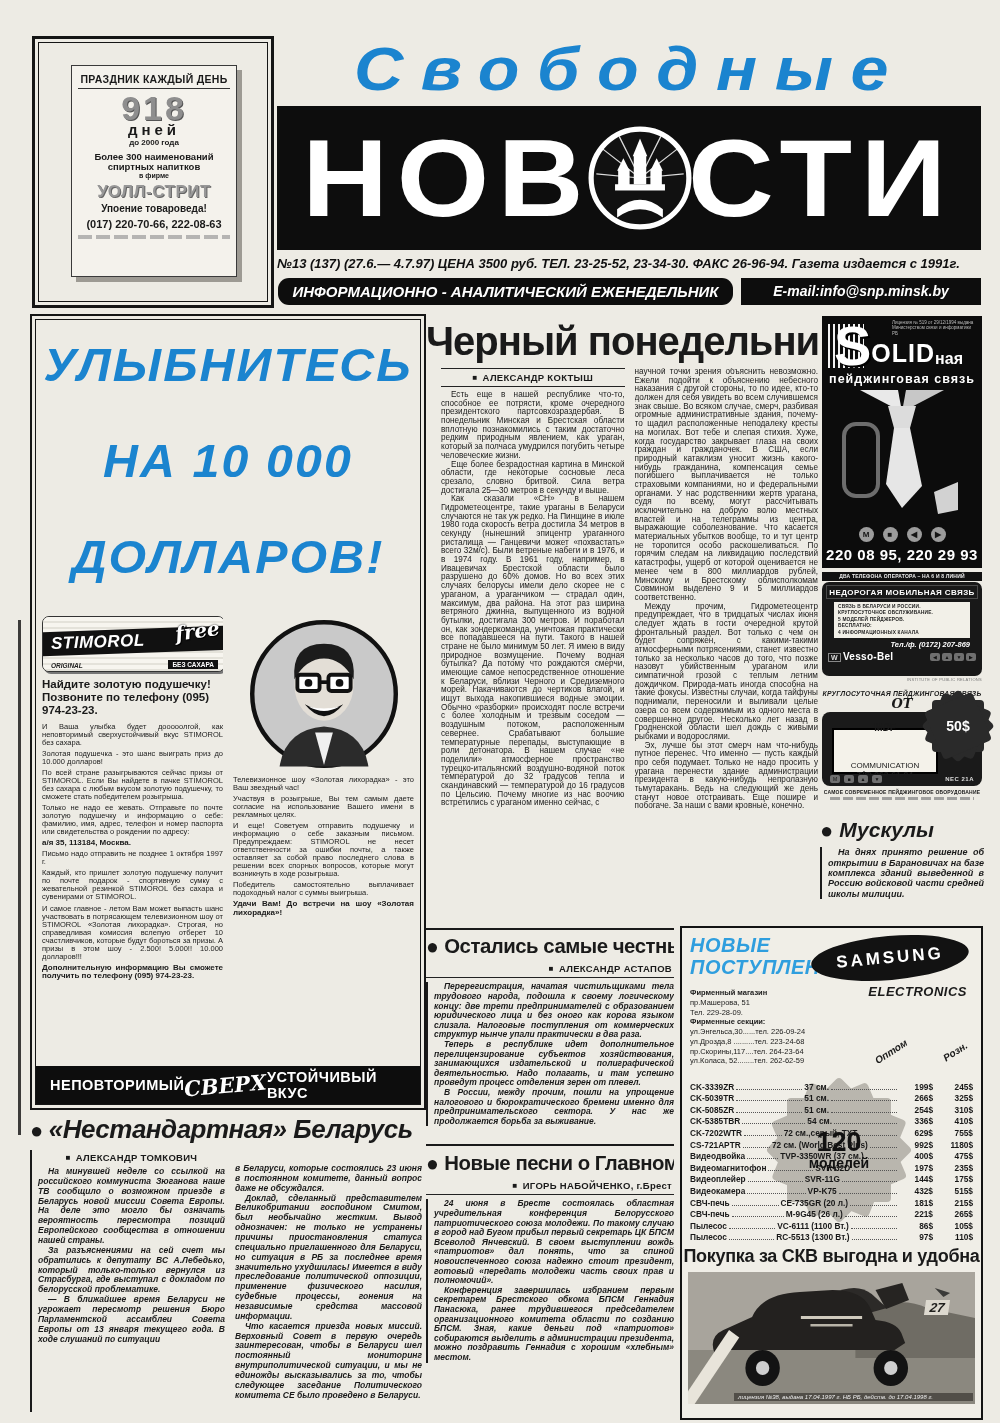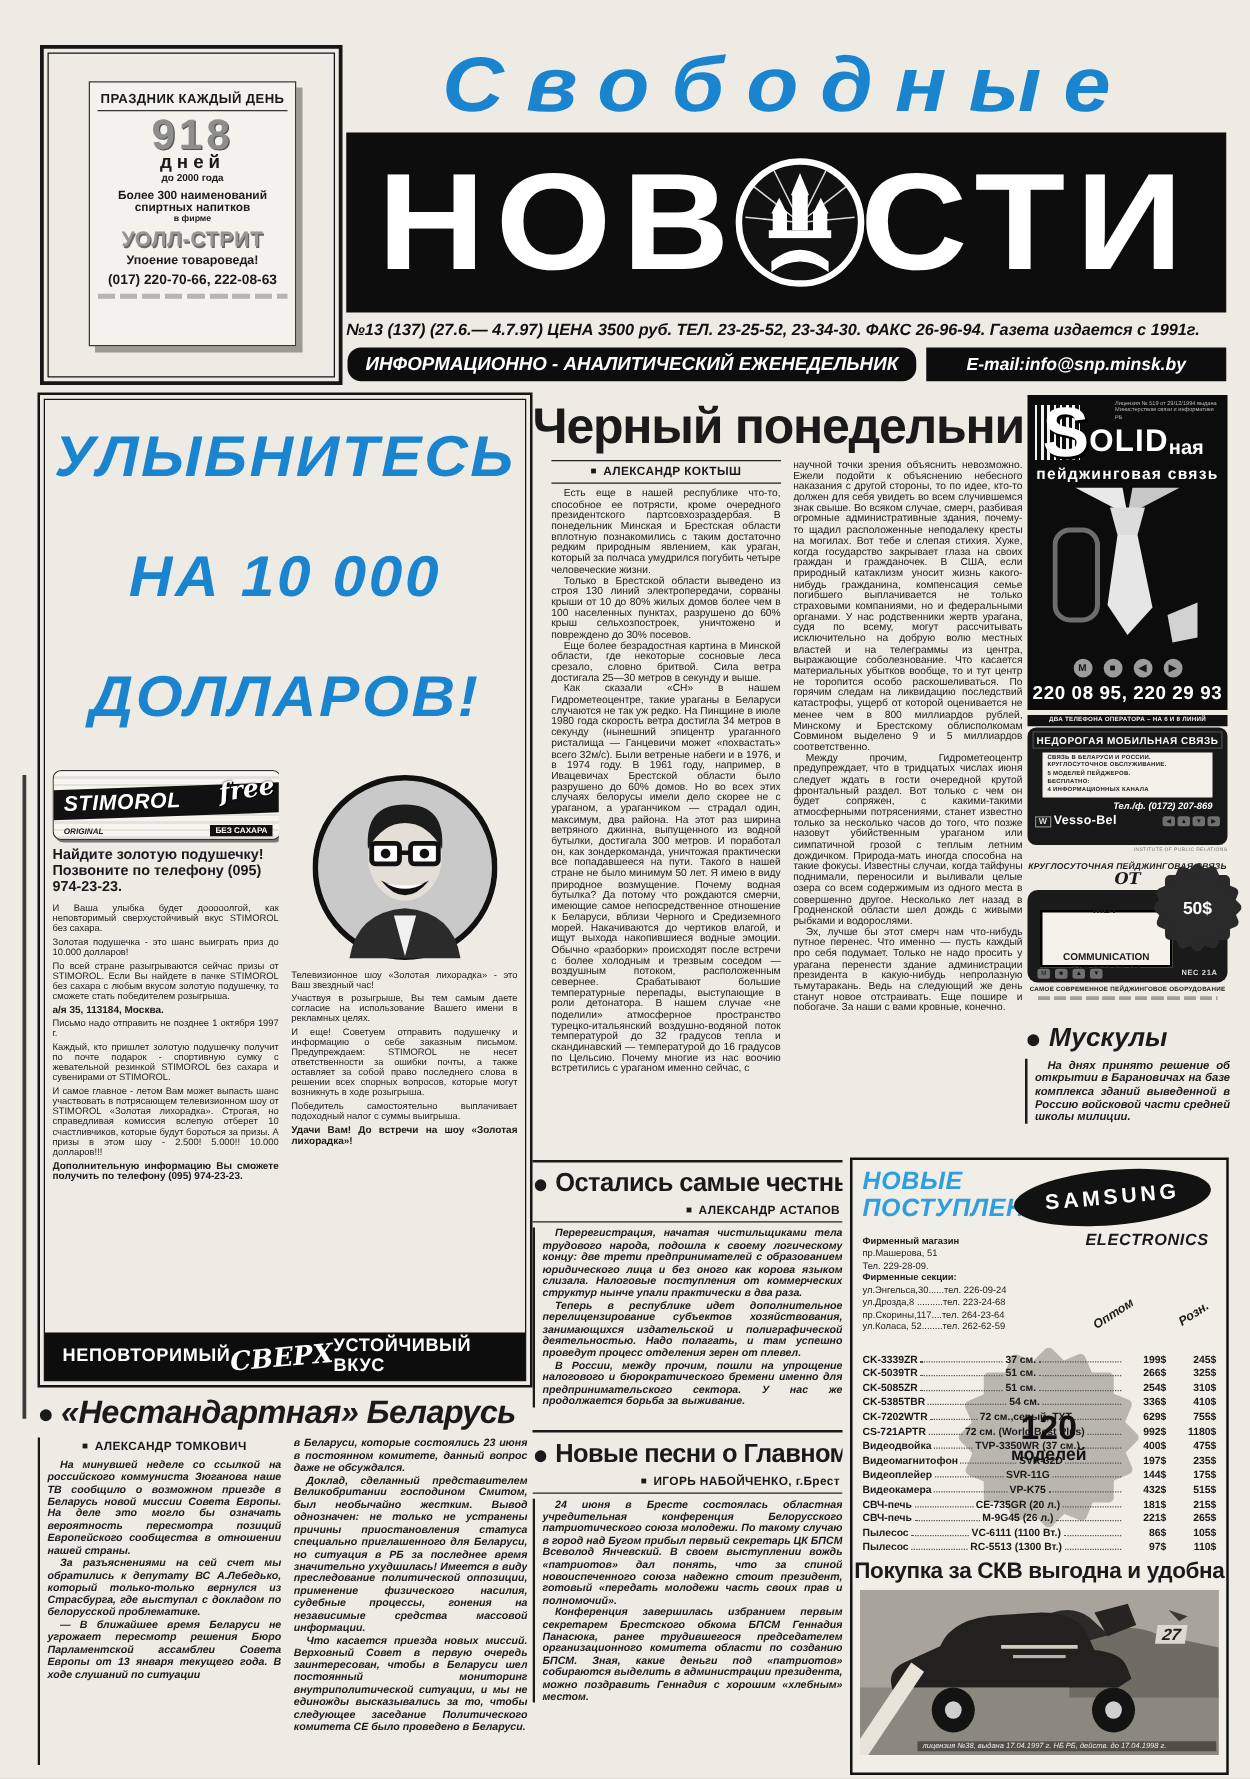--- a/index.html
+++ b/index.html
@@ -135,21 +135,21 @@
   .mdf-dev{position:relative;background:#1a1a1a;border-radius:8px;height:74px;margin-top:1px;}
   .burst{position:absolute;}
   .burst .b{position:absolute;inset:0;border-radius:4px;}
   .burst .txt{position:absolute;inset:0;display:flex;flex-direction:column;align-items:center;justify-content:center;z-index:3;}
   .mdf-burst{top:-12px;right:-2px;width:52px;height:52px;z-index:2;}
   .mdf-burst .b{background:#2a2a2a;}
   .mdf-burst .txt{color:#fff;font-size:14px;font-weight:900;}
   .mdf-panel{position:absolute;left:10px;top:16px;width:102px;height:42px;background:#f4f2ea;border:2px solid #000;
              display:flex;flex-direction:column;align-items:center;justify-content:center;}
   .mdf-panel .l1{font-size:10px;font-weight:900;line-height:10px;}
-  .mdf-panel .l2{font-size:8px;font-weight:700;line-height:9px;margin-top:28px;}
+  .mdf-panel .l2{font-size:8px;font-weight:400;line-height:9px;margin-top:28px;}
   .mdf-panel .l3{font-size:8.5px;font-weight:900;line-height:10px;}
   .mdf-dev .nec{position:absolute;right:8px;bottom:4px;color:#ddd;font-size:6px;font-weight:bold;letter-spacing:.5px;}
   .mdf-dev .keys{position:absolute;left:8px;bottom:3px;display:flex;gap:4px;}
   .mdf-foot{font-size:5px;font-weight:bold;text-align:center;margin-top:3px;letter-spacing:.2px;white-space:nowrap;}
   .mdf-foot2{height:3px;margin:2px 8px 0 8px;background:repeating-linear-gradient(90deg,#8d8d8d 0 10px,transparent 10px 13px);opacity:.8;}
 
   
   .samsung{left:680px;top:926px;width:303px;height:494px;border:2px solid #131313;background:#f0eee7;padding:6px 8px;box-sizing:border-box;}
   .sam-head{color:#2f9ede;font-size:20px;font-weight:900;font-style:italic;line-height:22px;letter-spacing:.5px;}
   .sam-logo{position:absolute;right:12px;top:8px;width:158px;height:44px;background:#121212;border-radius:50%;
@@ -245,20 +245,21 @@
           <div class="pack-stripes"></div>
           <div class="pack-band">STIMOROL</div>
           <div class="pack-free">free</div>
           <div class="pack-orig">ORIGINAL</div>
           <div class="pack-bez">БЕЗ САХАРА</div>
         </div>
         <div class="stim-head">Найдите золотую подушечку! Позвоните по телефону (095) 974-23-23.</div>
         <p class="stim-p">И Ваша улыбка будет дооооолгой, как неповторимый сверхустойчивый вкус STIMOROL без сахара.</p>
         <p class="stim-p">Золотая подушечка - это шанс выиграть приз до 10.000 долларов!</p>
         <p class="stim-p">По всей стране разыгрываются сейчас призы от STIMOROL. Если Вы найдете в пачке STIMOROL без сахара с любым вкусом золотую подушечку, то сможете стать победителем розыгрыша.</p>
+        <p class="stim-p">Только не надо ее жевать. Отправьте по почте золотую подушечку и информацию о себе: фамилию, имя, адрес, телефон и номер паспорта или свидетельства о рождении по адресу:</p>
         <p class="stim-p b">а/я 35, 113184, Москва.</p>
         <p class="stim-p">Письмо надо отправить не позднее 1 октября 1997 г.</p>
         <p class="stim-p">Каждый, кто пришлет золотую подушечку получит по почте подарок - спортивную сумку с жевательной резинкой STIMOROL без сахара и сувенирами от STIMOROL.</p>
         <p class="stim-p">И самое главное - летом Вам может выпасть шанс участвовать в потрясающем телевизионном шоу от STIMOROL «Золотая лихорадка». Строгая, но справедливая комиссия вслепую отберет 10 счастливчиков, которые будут бороться за призы. А призы в этом шоу - 2.500! 5.000!! 10.000 долларов!!!</p>
         <p class="stim-p b">Дополнительную информацию Вы сможете получить по телефону (095) 974-23-23.</p>
       </div>
       <div class="stim-col">
         <svg class="photo" viewBox="0 0 100 100">
           <circle cx="50" cy="50" r="48.5" fill="#c9c9c9" stroke="#111" stroke-width="3"></circle>
           <path d="M20 99 Q24 74 50 72 Q76 74 80 99 Z" fill="#2b2b2b"></path>
@@ -291,34 +292,33 @@
   <div class="abs belarus">
     <div class="bel-title"><span class="bullet">●</span><span>«Нестандартная» Беларусь</span></div>
     <div class="bel-cols">
       <div class="bel-col rule-left">
         <div class="authline bel-auth"><span class="sq">■</span><span>АЛЕКСАНДР ТОМКОВИЧ</span></div>
         <p class="bodyp bel-p">На минувшей неделе со ссылкой на российского коммуниста Зюганова наше ТВ сообщило о возможном приезде в Беларусь новой миссии Совета Европы. На деле это могло бы означать вероятность пересмотра позиций Европейского сообщества в отношении нашей страны.</p>
         <p class="bodyp bel-p">За разъяснениями на сей счет мы обратились к депутату ВС А.Лебедько, который только-только вернулся из Страсбурга, где выступал с докладом по белорусской проблематике.</p>
         <p class="bodyp bel-p">— В ближайшее время Беларуси не угрожает пересмотр решения Бюро Парламентской ассамблеи Совета Европы от 13 января текущего года. В ходе слушаний по ситуации</p>
       </div>
       <div class="bel-col">
-        <p class="bodyp bel-p" style="text-indent:0;">в Беларуси, которые состоялись 23 июня в постоянном комитете, данный вопрос даже не обсуждался.</p>
+        <p class="bodyp bel-p" style="text-indent:0;margin-top:14px;">в Беларуси, которые состоялись 23 июня в постоянном комитете, данный вопрос даже не обсуждался.</p>
         <p class="bodyp bel-p">Доклад, сделанный представителем Великобритании господином Смитом, был необычайно жестким. Вывод однозначен: не только не устранены причины приостановления статуса специально приглашенного для Беларуси, но ситуация в РБ за последнее время значительно ухудшилась! Имеется в виду преследование политической оппозиции, применение физического насилия, судебные процессы, гонения на независимые средства массовой информации.</p>
         <p class="bodyp bel-p">Что касается приезда новых миссий. Верховный Совет в первую очередь заинтересован, чтобы в Беларуси шел постоянный мониторинг внутриполитической ситуации, и мы не единожды высказывались за то, чтобы следующее заседание Политического комитета СЕ было проведено в Беларуси.</p>
       </div>
     </div>
   </div>
 
   <div class="abs monday">
     <div class="monday-title">Черный понедельник</div>
     <div class="mon-cols">
       <div class="mon-col">
         <div class="authline mon-auth"><span class="sq">■</span><span>АЛЕКСАНДР КОКТЫШ</span></div>
         <p class="bodyp mon-p">Есть еще в нашей республике что-то, способное ее потрясти, кроме очередного президентского партсовхозраздербая. В понедельник Минская и Брестская области вплотную познакомились с таким достаточно редким природным явлением, как ураган, который за полчаса умудрился погубить четыре человеческие жизни.</p>
-        <p class="bodyp mon-p">Только в Брестской области выведено из строя 130 линий электропередачи, сорваны крыши от 10 до 80% жилых домов более чем в 100 населенных пунктах, разрушено до 60% крыш сельхозпостроек, уничтожено и повреждено до 30% посевов.</p>
         <p class="bodyp mon-p">Еще более безрадостная картина в Минской области, где некоторые сосновые леса срезало, словно бритвой. Сила ветра достигала 25—30 метров в секунду и выше.</p>
         <p class="bodyp mon-p">Как сказали «СН» в нашем Гидрометеоцентре, такие ураганы в Беларуси случаются не так уж редко. На Пинщине в июле 1980 года скорость ветра достигла 34 метров в секунду (нынешний эпицентр ураганного ристалища — Ганцевичи может «похвастать» всего 32м/с). Были ветреные набеги и в 1976, и в 1974 году. В 1961 году, например, в Ивацевичах Брестской области было разрушено до 60% домов. Но во всех этих случаях белорусы имели дело скорее не с ураганом, а ураганчиком — страдал один, максимум, два района. На этот раз ширина ветряного джинна, выпущенного из водной бутылки, достигала 300 метров. И поработал он, как зондеркоманда, уничтожая практически все попадавшееся на пути. Такого в нашей стране не было минимум 50 лет. Я имею в виду природное возмущение. Почему водная бутылка? Да потому что рождаются смерчи, имеющие самое непосредственное отношение к Беларуси, вблизи Черного и Средиземного морей. Накачиваются до чертиков влагой, и ищут выхода накопившиеся водные эмоции. Обычно «разборки» происходят после встречи с более холодным и трезвым соседом — воздушным потоком, расположенным севернее. Срабатывают большие температурные перепады, выступающие в роли детонатора. В нашем случае «не поделили» атмосферное пространство турецко-итальянский воздушно-водяной поток температурой до 32 градусов тепла и скандинавский — температурой до 16 градусов по Цельсию. Почему многие из нас воочию встретились с ураганом именно сейчас, с</p>
       </div>
       <div class="mon-col">
         <p class="bodyp mon-p" style="text-indent:0;">научной точки зрения объяснить невозможно. Ежели подойти к объяснению небесного наказания с другой стороны, то по идее, кто-то должен для себя увидеть во всем случившемся знак свыше. Во всяком случае, смерч, разбивая огромные административные здания, почему-то щадил расположенные неподалеку кресты на могилах. Вот тебе и слепая стихия. Хуже, когда государство закрывает глаза на своих граждан и гражданочек. В США, если природный катаклизм уносит жизнь какого-нибудь гражданина, компенсация семье погибшего выплачивается не только страховыми компаниями, но и федеральными органами. У нас родственники жертв урагана, судя по всему, могут рассчитывать исключительно на добрую волю местных властей и на телеграммы из центра, выражающие соболезнование. Что касается материальных убытков вообще, то и тут центр не торопится особо раскошеливаться. По горячим следам на ликвидацию последствий катастрофы, ущерб от которой оценивается не менее чем в 800 миллиардов рублей, Минскому и Брестскому облисполкомам Совмином выделено 9 и 5 миллиардов соответственно.</p>
         <p class="bodyp mon-p">Между прочим, Гидрометеоцентр предупреждает, что в тридцатых числах июня следует ждать в гости очередной крутой фронтальный раздел. Вот только с чем он будет сопряжен, с какими-такими атмосферными потрясениями, станет известно только за несколько часов до того, что позже назовут убийственным ураганом или симпатичной грозой с теплым летним дождичком. Природа-мать иногда способна на такие фокусы. Известны случаи, когда тайфуны поднимали, переносили и выливали целые озера со всем содержимым из одного места в совершенно другое. Несколько лет назад в Гродненской области шел дождь с живыми рыбками и водорослями.</p>
         <p class="bodyp mon-p">Эх, лучше бы этот смерч нам что-нибудь путное перенес. Что именно — пусть каждый про себя подумает. Только не надо просить у урагана перенести здание администрации президента в какую-нибудь непролазную тьмутаракань. Ведь на следующий же день станут новое отстраивать. Еще пошире и побогаче. За наши с вами кровные, конечно.</p>
       </div>
     </div>
   </div>

